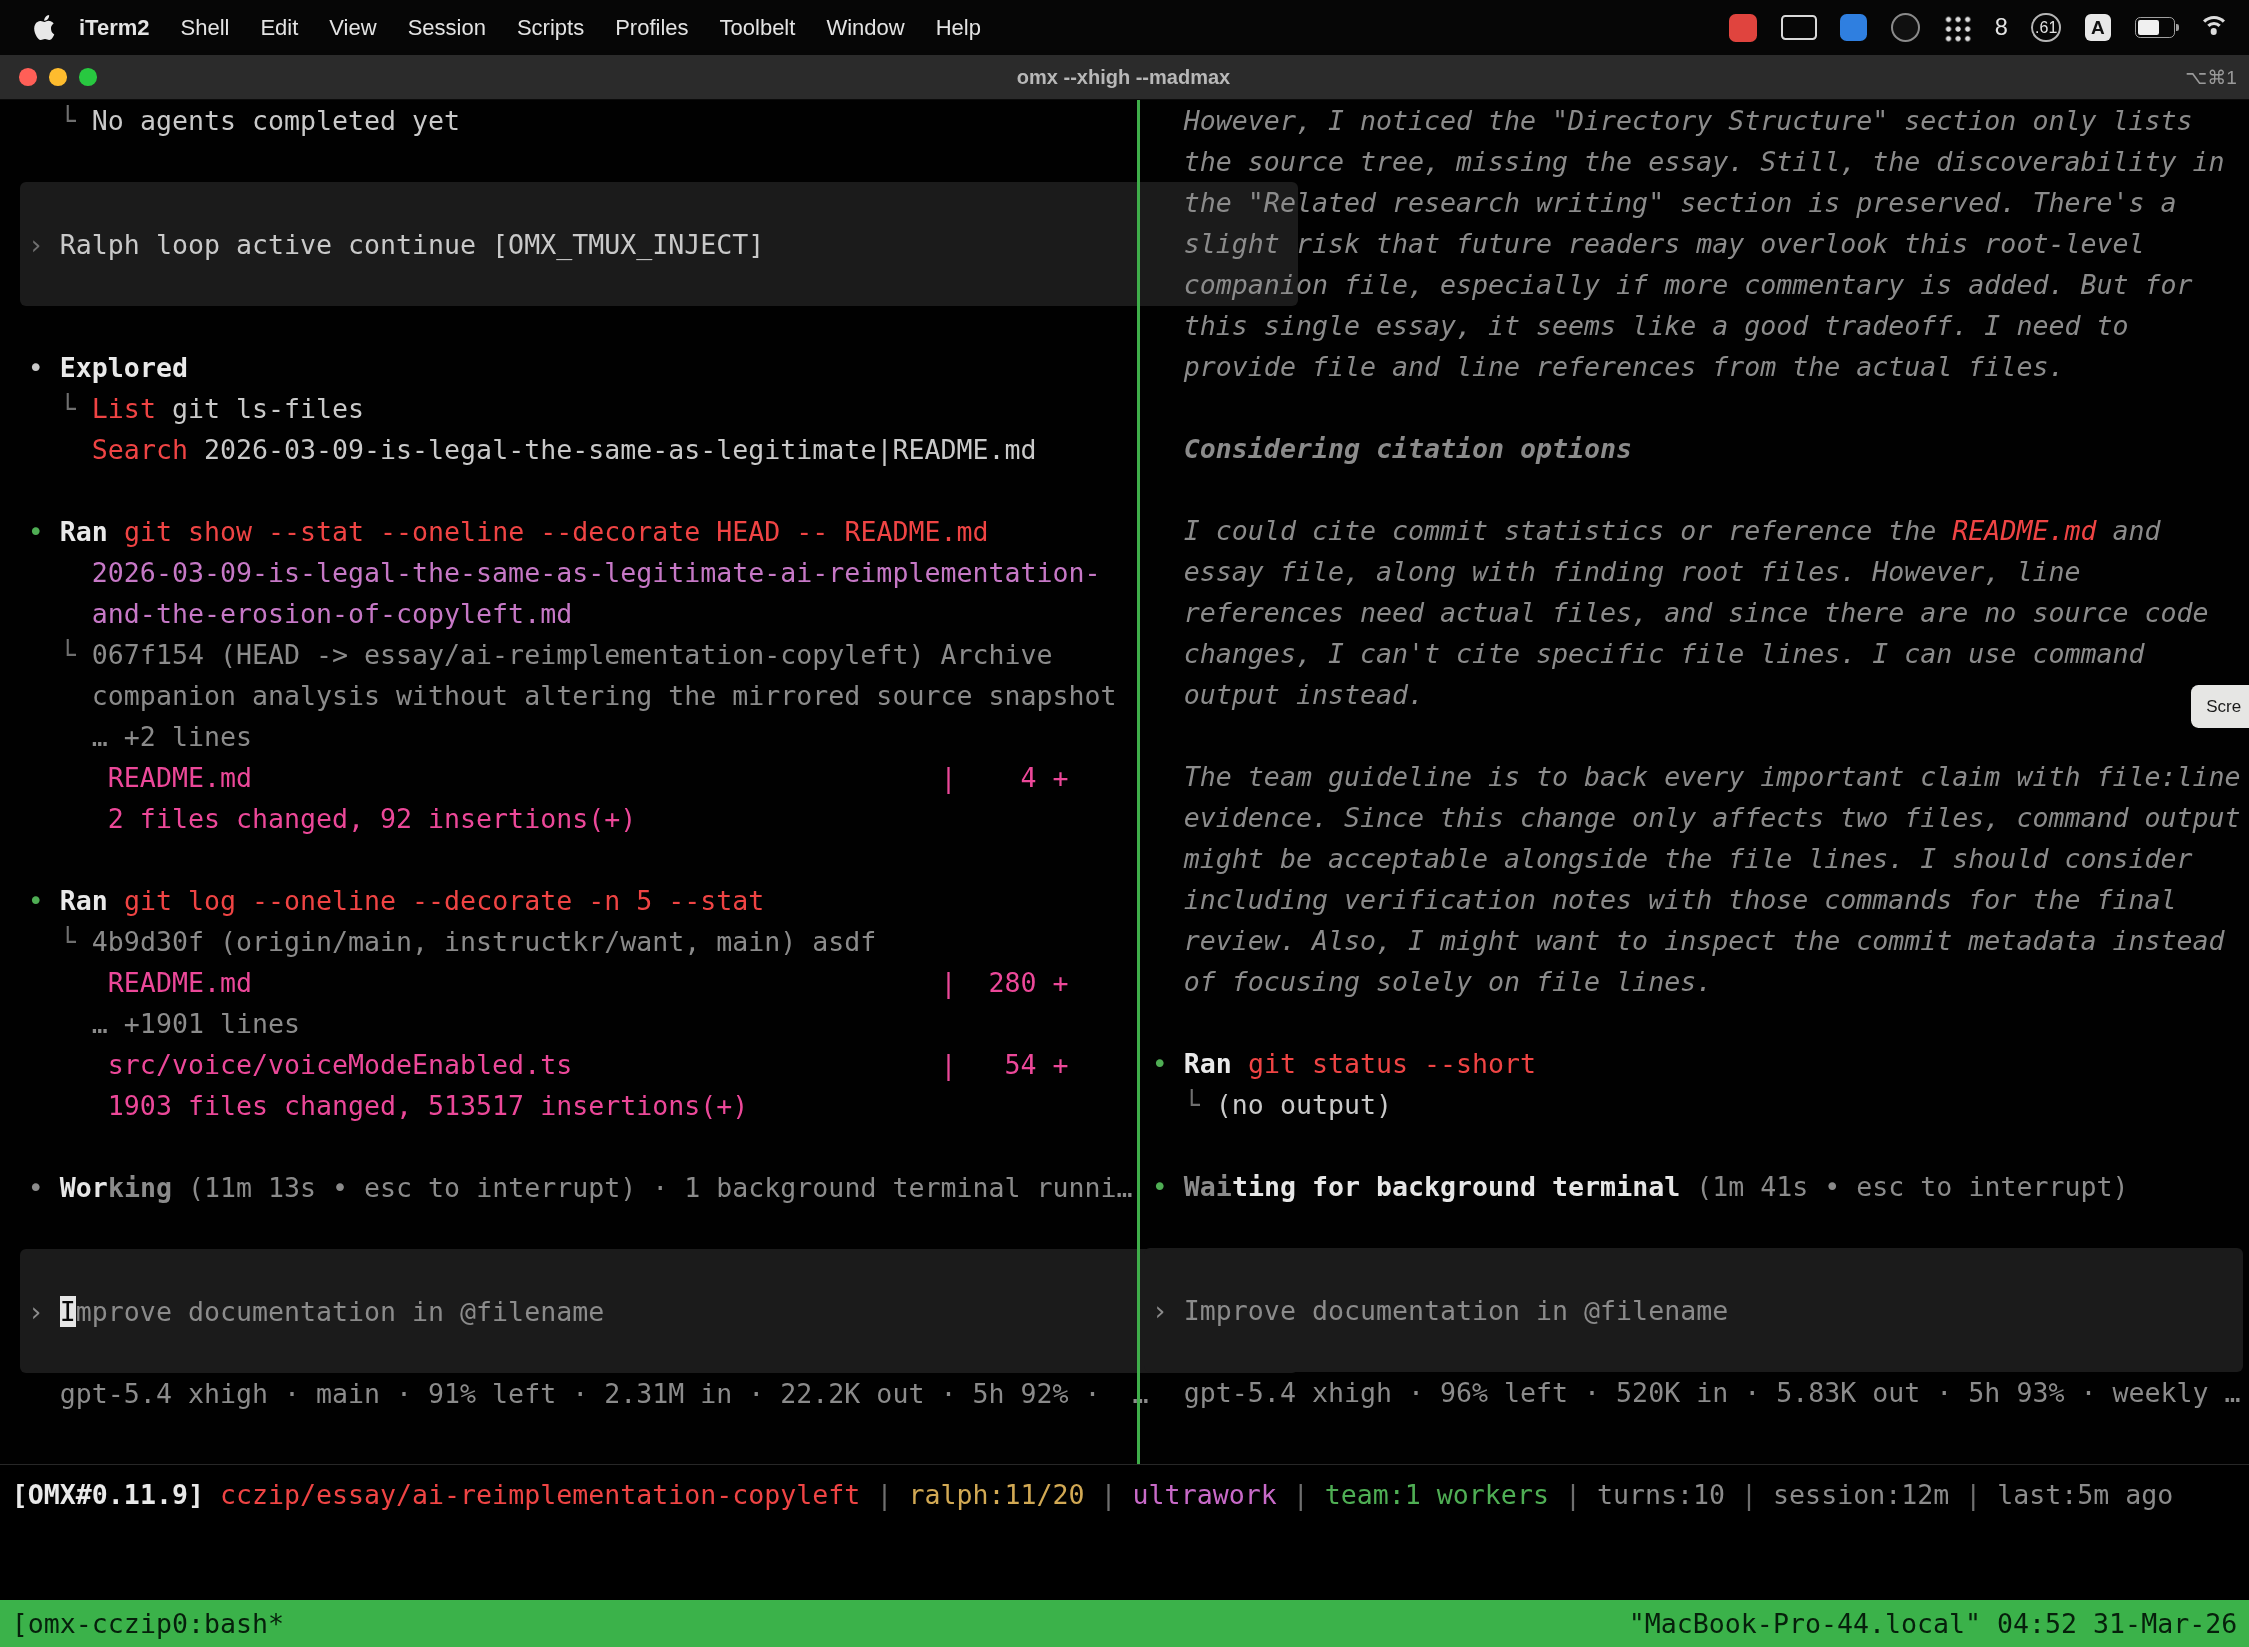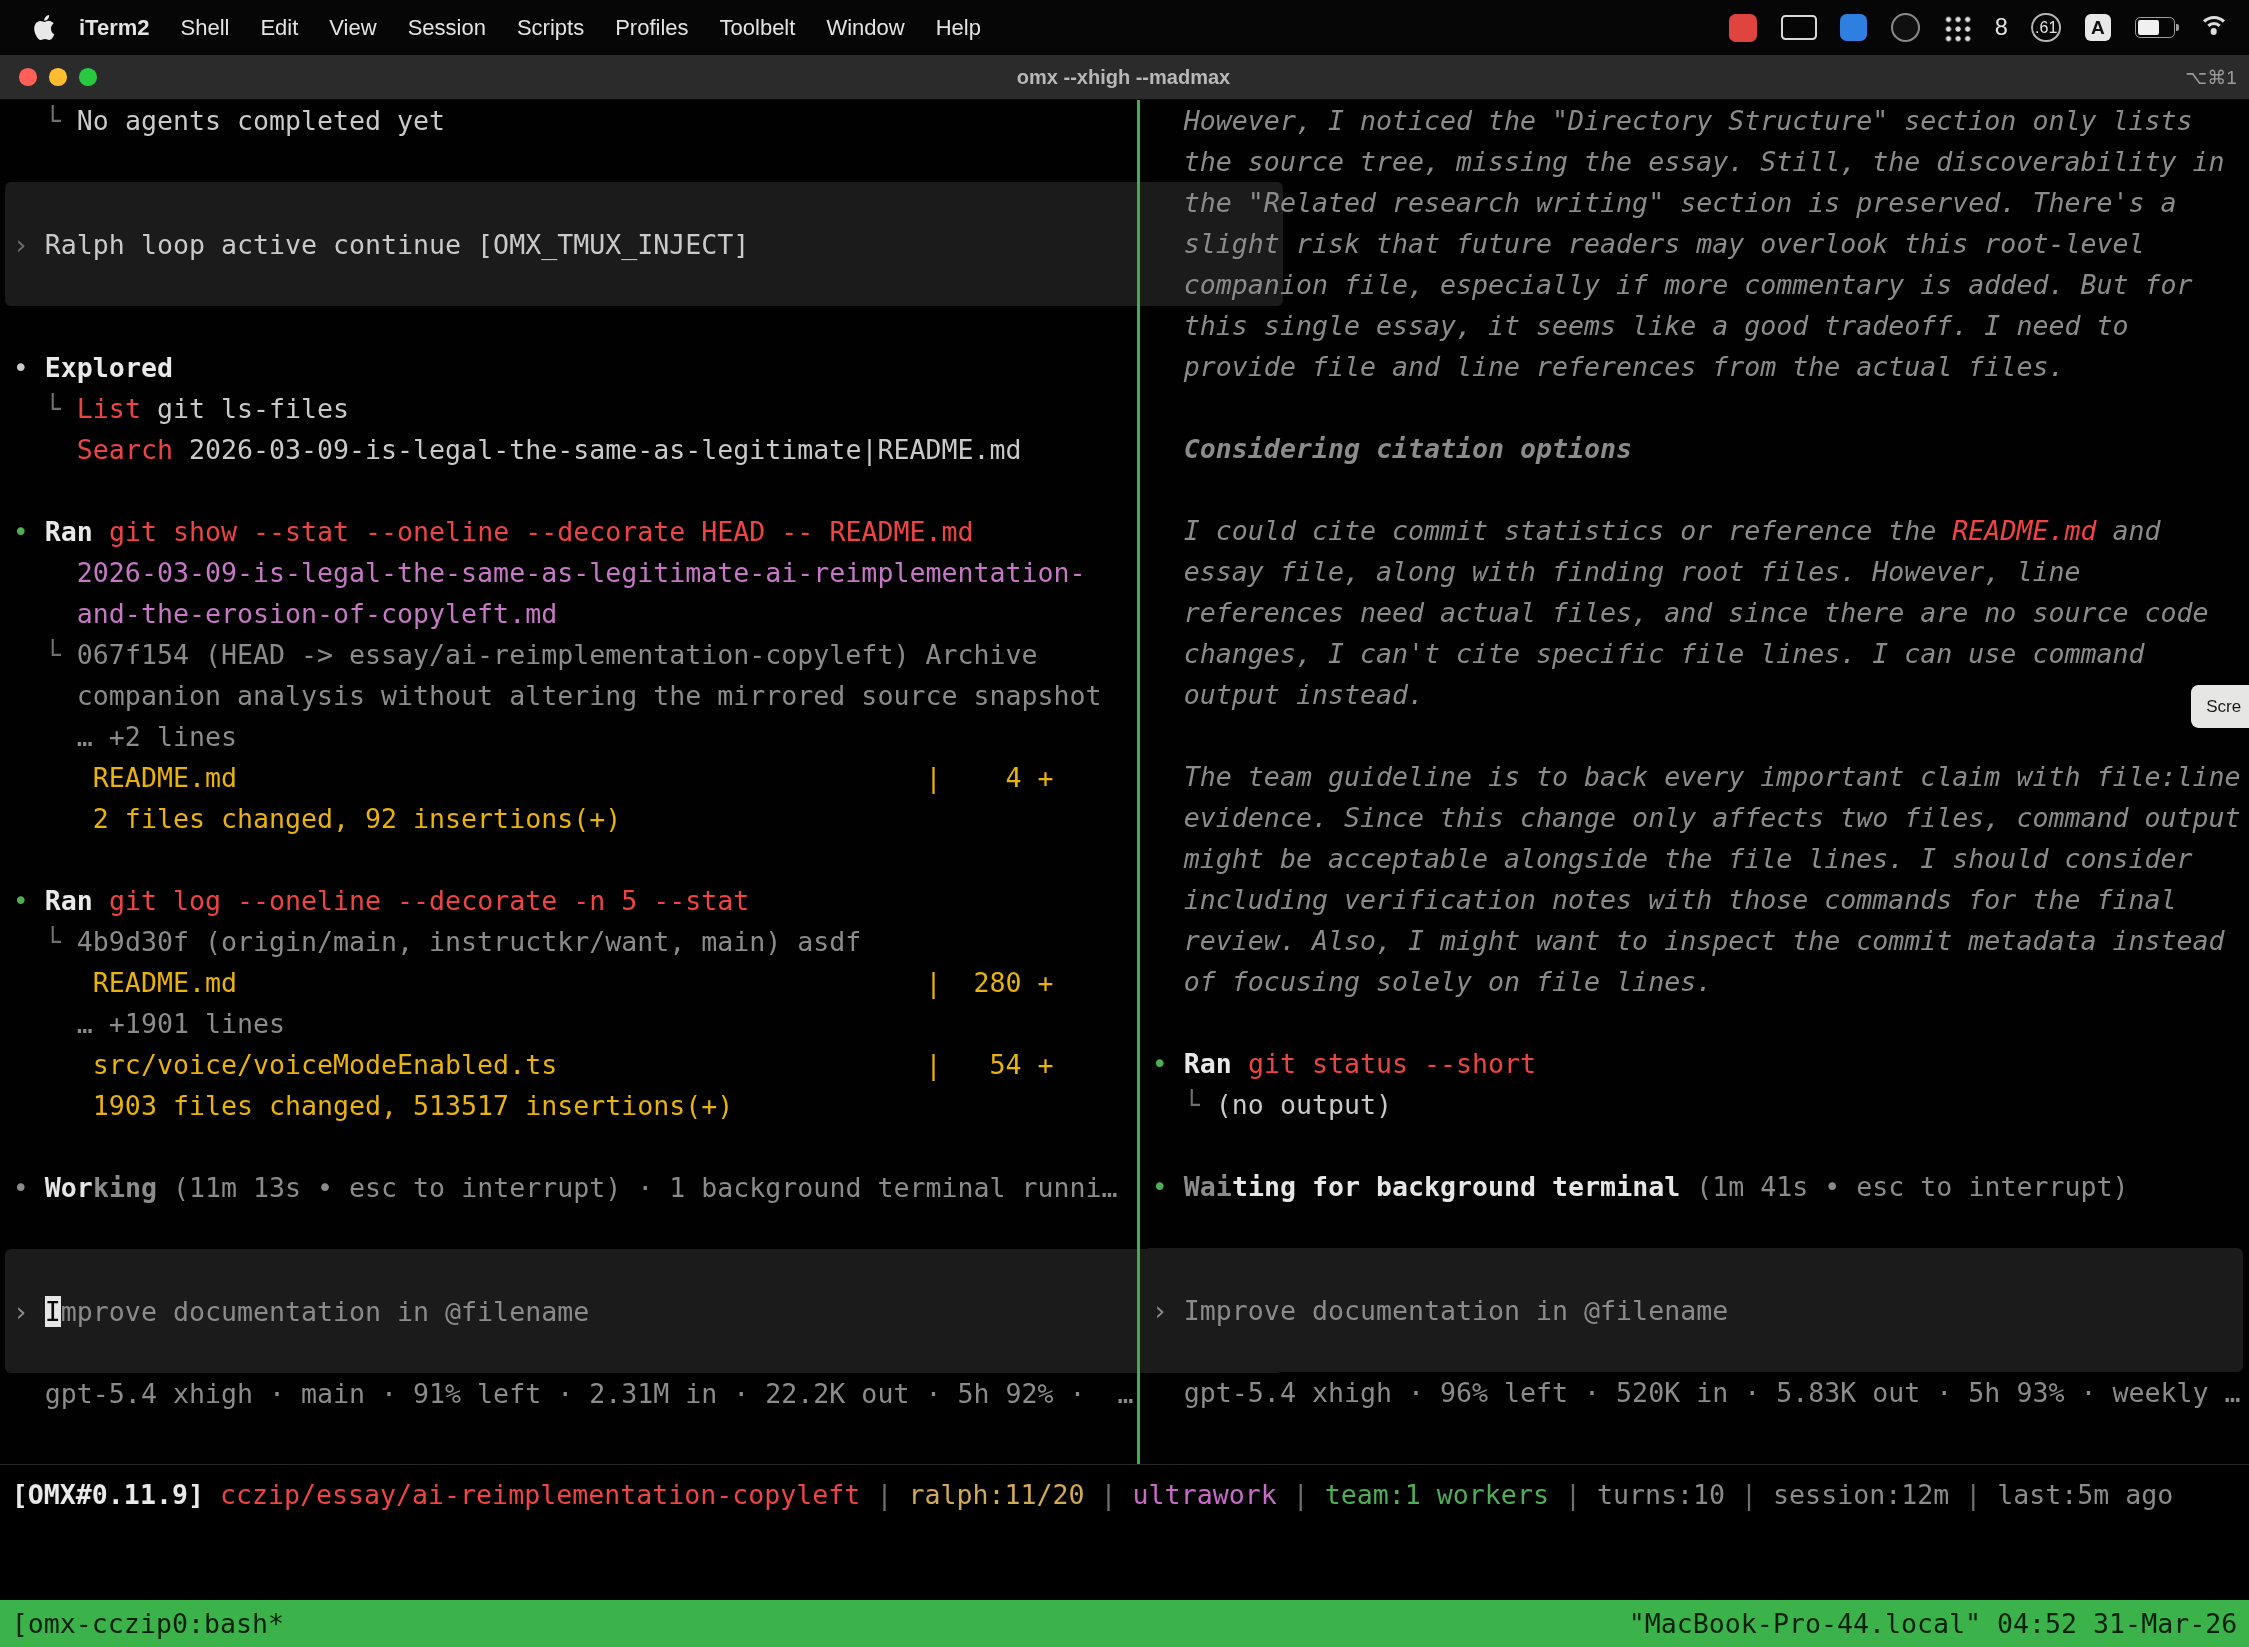--- a/index.html
+++ b/index.html
@@ -37,31 +37,31 @@
   .light{width:17.7px;height:17.7px;border-radius:50%;}
   .light.red{background:#ff5f57;}
   .light.yellow{background:#febc2e;}
   .light.green{background:#28c840;}
   .win-title{position:absolute;left:0;right:3px;text-align:center;color:#b8b8b8;
     font-family:"Liberation Sans",sans-serif;font-weight:bold;font-size:20px;}
   .hotkey{margin-left:auto;color:#9a9a9a;font-family:"Liberation Sans",sans-serif;font-size:19px;padding-right:13.3px;z-index:2;}
   
   .terminal{position:relative;height:1364px;background:#010101;font-size:26.6px;border-bottom:1.5px solid #272727;}
   .pane{position:absolute;top:0;bottom:0;overflow:hidden;}
-  .pane-left{left:1px;width:1289px;}
+  .pane-left{left:16px;width:1289px;}
   .pane-right{left:1140px;right:0;}
   .divider{position:absolute;left:1137px;top:0;bottom:0;width:3px;background:#3fae4a;}
   .trow{height:41px;line-height:41px;white-space:pre;padding-left:11.8px;color:#c9c9c9;}
   .tbox{height:124px;background:#1b1b1b;border-radius:5.9px;margin:0 7.4px 0 4.4px;display:flex;align-items:center;
     white-space:pre;padding-left:7.4px;color:#c9c9c9;}
   .i{font-style:italic;}
   .bold{color:#e9e9e9;font-weight:bold;}
   .dim{color:#6f6f6f;}
   .gray{color:#8b8b8b;}
-  .stat{color:#eab308;}
+  .stat{color:#ec4899;}
   .cmd{color:#ef4444;}
   .file{color:#c678c6;}
   .grn{color:#4fae54;}
   .yel{color:#d2a954;}
   .mag{color:#c86ac8;}
   .bgray{color:#8b8b8b;font-weight:bold;}
   .bwhite{color:#e6e6e6;font-weight:bold;}
   .cursor{background:#e6e6e6;color:#0a0a0a;}
   .scre-tab{position:absolute;right:0;top:585px;height:43px;background:#e6e6e4;color:#1a1a1a;
     font-family:"Liberation Sans",sans-serif;font-size:17px;display:flex;align-items:center;

